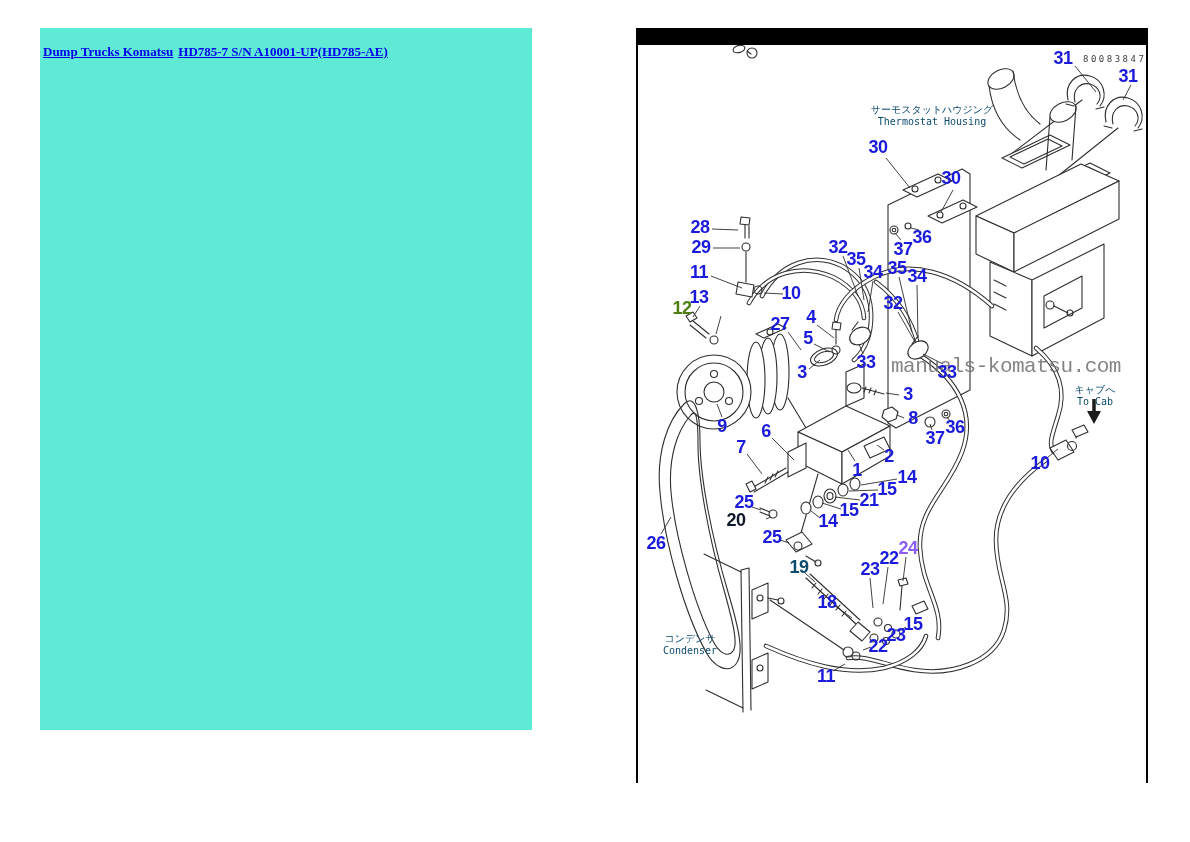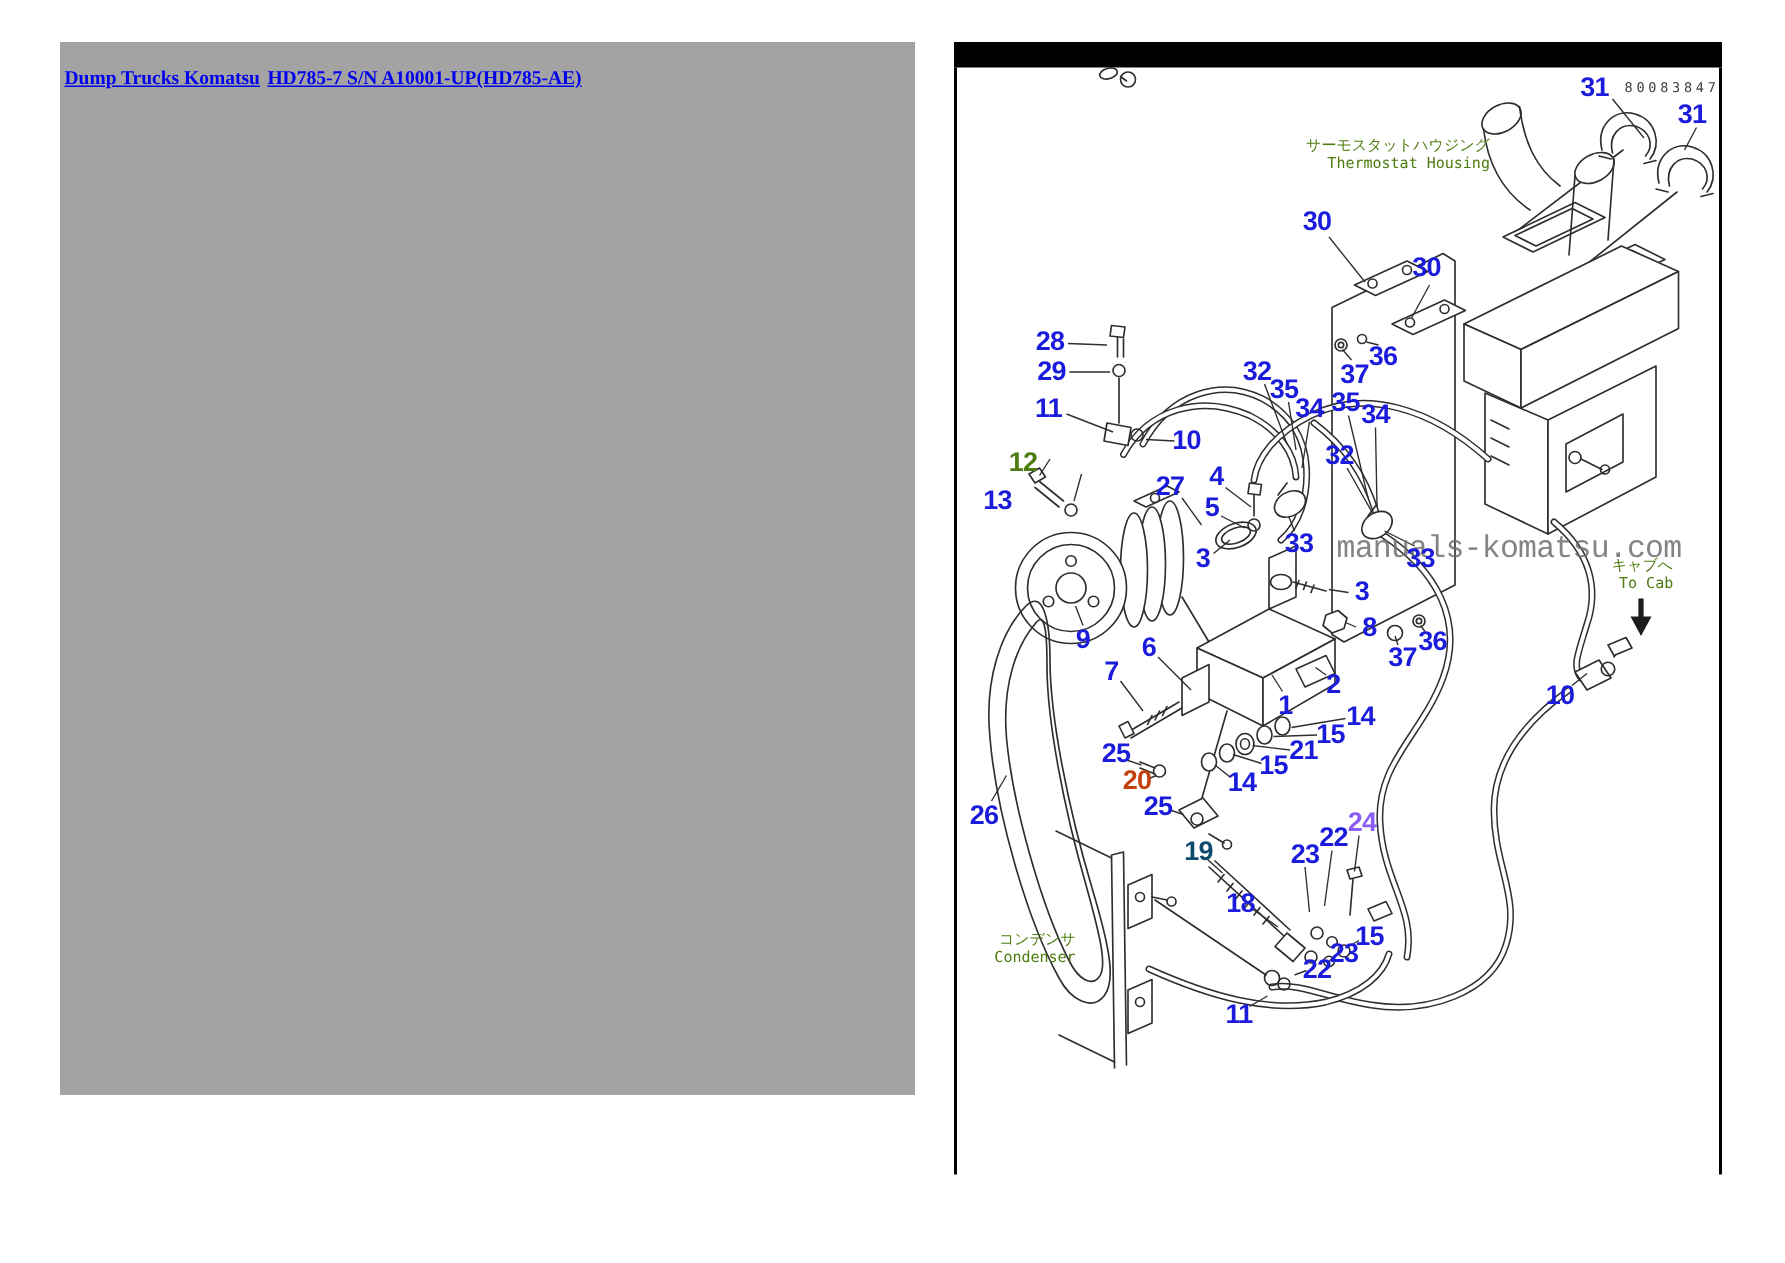--- a/index.html
+++ b/index.html
@@ -2,22 +2,22 @@
 <html><head>
 <meta charset="utf-8">
 <style>
   html,body{margin:0;padding:0;}
   body{
     width:1190px;height:842px;position:relative;overflow:hidden;
     background:#ffffff;font-family:"Liberation Sans",sans-serif;
   }
   
   .black-panel{
-    position:absolute;left:40px;top:28px;width:570px;height:702px;
-    background:#a3a3a3;
+    position:absolute;left:40px;top:28px;width:492px;height:702px;
+    background:#5eead4;
   }
   .breadcrumb{
     position:absolute;left:3px;top:16px;white-space:nowrap;
     font-family:"Liberation Serif",serif;font-size:13px;font-weight:bold;
   }
   .breadcrumb a{color:#0000ee;text-decoration:underline;margin-right:5px;cursor:pointer;}
   
   .top-bar{
     position:absolute;left:636px;top:28px;width:512px;height:17px;background:#000000;
   }
@@ -34,22 +34,22 @@
   .hi{stroke:#ffffff;stroke-width:2.6;fill:none;stroke-linecap:round;}
   .leader{stroke:#2e2e2e;stroke-width:0.9;}
   .arrow-fill{fill:#1c1c1c;stroke:none;}
   
   .callout{
     position:absolute;transform:translate(-50%,-50%);
     color:#1b1bdb;font-size:18px;font-weight:600;letter-spacing:-0.5px;
     font-family:"Liberation Sans",sans-serif;line-height:1;cursor:pointer;
   }
   .fig-label{
-    position:absolute;transform:translateX(-50%);text-align:right;
-    color:#4d7c0f;font-family:"DejaVu Sans Mono",monospace;line-height:1.2;
+    position:absolute;transform:translateX(-50%);text-align:center;
+    color:#0c4a6e;font-family:"DejaVu Sans Mono",monospace;line-height:1.2;margin-top:12px;
   }
   .fig-label .jp{font-size:10px;}
   .fig-label .en{font-size:10px;}
   .fig-number{
     position:absolute;left:1083px;top:54px;color:#3d3d3d;
     font-family:"DejaVu Sans Mono",monospace;font-size:9px;letter-spacing:2.5px;
   }
   .watermark{
     position:absolute;left:891px;top:355px;color:#6f6f6f;opacity:.85;
     font-size:21px;letter-spacing:-0.5px;font-family:Liberation Mono, monospace;
@@ -319,21 +319,21 @@
 <span class="watermark">manuals-komatsu.com</span>
 
 <div id="overlay-layer">
     <span class="callout" style="left: 1063px; top: 58px; color: rgb(27, 27, 219);">31</span>
     <span class="callout" style="left: 1128px; top: 76px; color: rgb(27, 27, 219);">31</span>
     <span class="callout" style="left: 878px; top: 147px; color: rgb(27, 27, 219);">30</span>
     <span class="callout" style="left: 951px; top: 178px; color: rgb(27, 27, 219);">30</span>
     <span class="callout" style="left: 700px; top: 227px; color: rgb(27, 27, 219);">28</span>
     <span class="callout" style="left: 701px; top: 247px; color: rgb(27, 27, 219);">29</span>
     <span class="callout" style="left: 699px; top: 272px; color: rgb(27, 27, 219);">11</span>
-    <span class="callout" style="left: 665px; top: 297px; color: rgb(27, 27, 219); margin-top: 36px;">13</span>
+    <span class="callout" style="left: 699px; top: 297px; color: rgb(27, 27, 219);">13</span>
     <span class="callout" style="left: 682px; top: 308px; color: #4d7c0f;">12</span>
     <span class="callout" style="left: 791px; top: 293px; color: rgb(27, 27, 219);">10</span>
     <span class="callout" style="left: 838px; top: 247px; color: rgb(27, 27, 219);">32</span>
     <span class="callout" style="left: 856px; top: 259px; color: rgb(27, 27, 219);">35</span>
     <span class="callout" style="left: 873px; top: 272px; color: rgb(27, 27, 219);">34</span>
     <span class="callout" style="left: 897px; top: 268px; color: rgb(27, 27, 219);">35</span>
     <span class="callout" style="left: 917px; top: 276px; color: rgb(27, 27, 219);">34</span>
     <span class="callout" style="left: 903px; top: 249px; color: rgb(27, 27, 219);">37</span>
     <span class="callout" style="left: 922px; top: 237px; color: rgb(27, 27, 219);">36</span>
     <span class="callout" style="left: 893px; top: 303px; color: rgb(27, 27, 219);">32</span>
@@ -351,21 +351,21 @@
     <span class="callout" style="left: 857px; top: 470px; color: rgb(27, 27, 219);">1</span>
     <span class="callout" style="left: 889px; top: 456px; color: rgb(27, 27, 219);">2</span>
     <span class="callout" style="left: 935px; top: 438px; color: rgb(27, 27, 219);">37</span>
     <span class="callout" style="left: 955px; top: 427px; color: rgb(27, 27, 219);">36</span>
     <span class="callout" style="left: 907px; top: 477px; color: rgb(27, 27, 219);">14</span>
     <span class="callout" style="left: 887px; top: 489px; color: rgb(27, 27, 219);">15</span>
     <span class="callout" style="left: 869px; top: 500px; color: rgb(27, 27, 219);">21</span>
     <span class="callout" style="left: 849px; top: 510px; color: rgb(27, 27, 219);">15</span>
     <span class="callout" style="left: 828px; top: 521px; color: rgb(27, 27, 219);">14</span>
     <span class="callout" style="left: 744px; top: 502px; color: rgb(27, 27, 219);">25</span>
-    <span class="callout" style="left: 758px; top: 520px; color: #c2410c;">20</span>
+    <span class="callout" style="left: 736px; top: 520px; color: #0f172a;">20</span>
     <span class="callout" style="left: 772px; top: 537px; color: rgb(27, 27, 219);">25</span>
     <span class="callout" style="left: 656px; top: 543px; color: rgb(27, 27, 219);">26</span>
     <span class="callout" style="left: 799px; top: 567px; color: #0c4a6e;">19</span>
     <span class="callout" style="left: 827px; top: 602px; color: rgb(27, 27, 219); text-align: right;">18</span>
     <span class="callout" style="left: 908px; top: 548px; color: #8b5cf6;">24</span>
     <span class="callout" style="left: 889px; top: 558px; color: rgb(27, 27, 219);">22</span>
     <span class="callout" style="left: 870px; top: 569px; color: rgb(27, 27, 219);">23</span>
     <span class="callout" style="left: 913px; top: 624px; color: rgb(27, 27, 219);">15</span>
     <span class="callout" style="left: 896px; top: 635px; color: rgb(27, 27, 219);">23</span>
     <span class="callout" style="left: 878px; top: 646px; color: rgb(27, 27, 219);">22</span>

